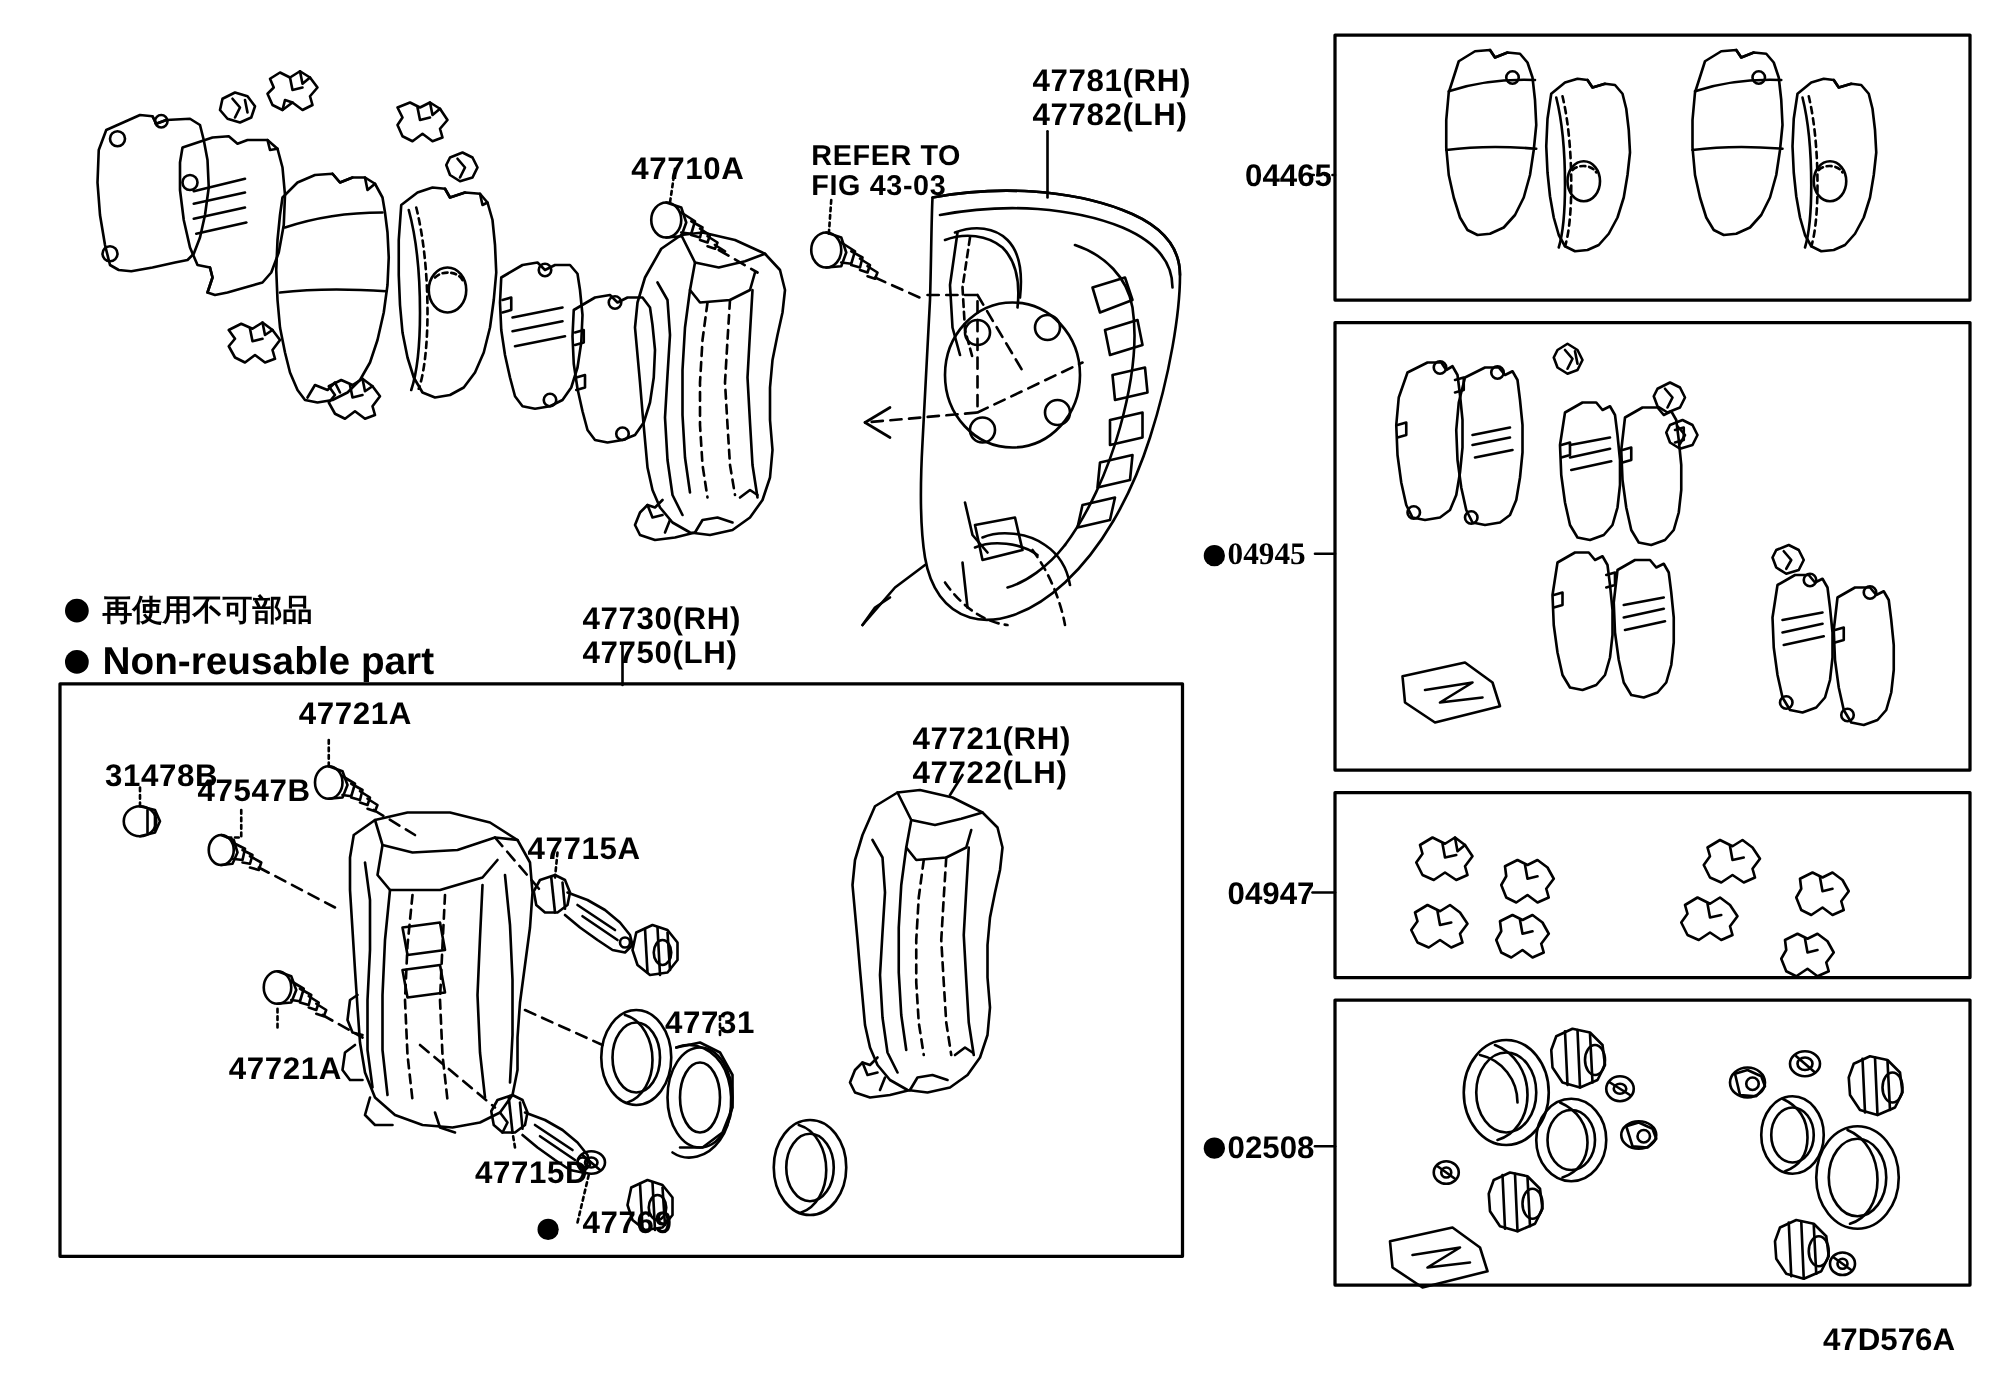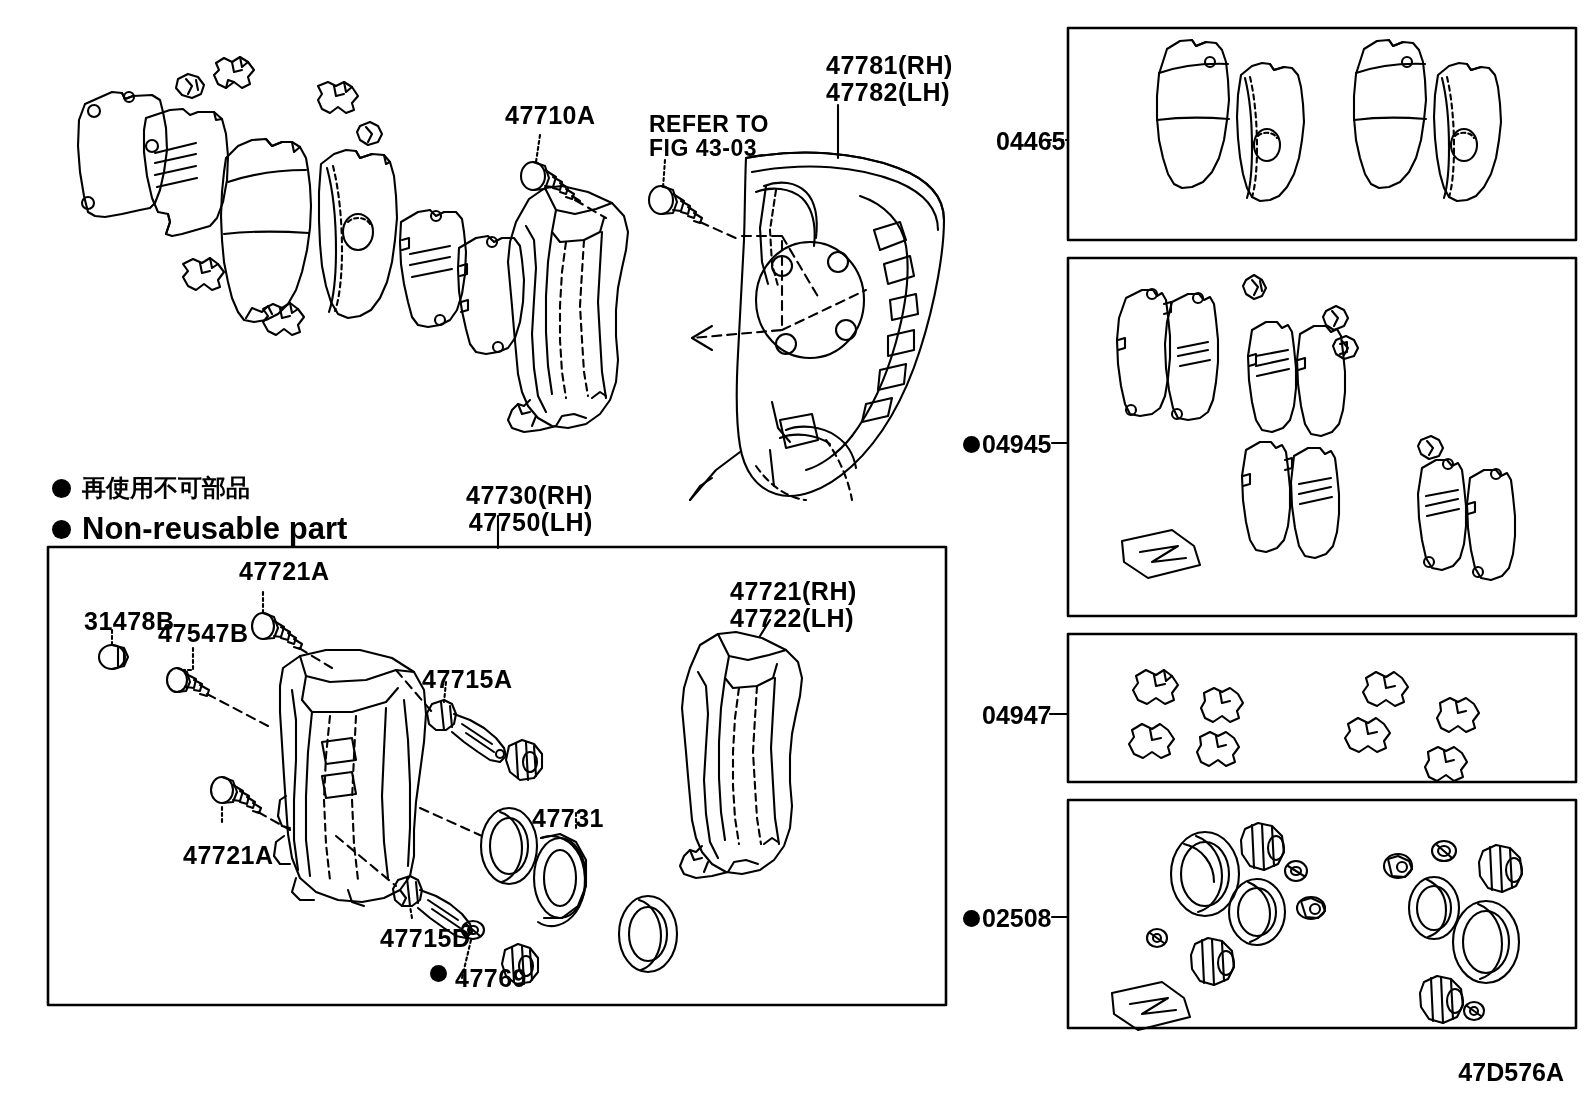--- a/index.html
+++ b/index.html
@@ -638,69 +638,69 @@
         <path d="M1437,845 L1452,858"></path>
       </g>
 
       <path d="M1112,993 L1162,982 L1184,998 L1190,1017 L1138,1030 L1114,1014 Z"></path>
       <path d="M1130,1004 L1168,998 L1142,1014 L1176,1010"></path>
     </g>
 
   </g>
 </svg>
 
-<div class="lbl" style="left:505px;top:102px;">47710A</div>
+<div class="lbl" style="left:505px;top:122px;">47710A</div>
 
 <div class="lbl sm" style="left:617px;top:112px;text-align:left;">REFER TO
 FIG 43-03</div>
 
 <div class="lbl" style="left:800px;top:52px;margin-left:26px;">47781(RH)
 47782(LH)</div>
 
-<div class="lbl" style="left:466px;top:482px;text-align:right;">47730(RH)
+<div class="lbl" style="left:466px;top:482px;">47730(RH)
 47750(LH)</div>
 
 <div class="lbl" style="left:239px;top:558px;">47721A</div>
 
 <div class="lbl" style="left:183px;top:842px;">47721A</div>
 
 <div class="lbl" style="left:730px;top:578px;">47721(RH)
 47722(LH)</div>
 
 <div class="lbl" style="left:84px;top:608px;">31478B</div>
 
 <div class="lbl" style="left:158px;top:620px;">47547B</div>
 
 <div class="lbl" style="left:422px;top:666px;">47715A</div>
 
 <div class="lbl" style="left:380px;top:925px;">47715D</div>
 
 <div class="lbl" style="left:532px;top:805px;">47731</div>
 
-<div class="lbl" style="left:430px;top:965px;display:flex;align-items:flex-start;gap:8px;">
+<div class="lbl" style="left:430px;top:965px;display:flex;align-items:flex-end;gap:19px;">
   <span class="dot" style="width:17px;height:17px;"></span>
   <span>47769</span>
 </div>
 
 <div class="legend">
   <div class="row">
     <span class="dot"></span>
     <span class="jp">再使用不可部品</span>
   </div>
   <div class="row">
     <span class="dot"></span>
     <span class="en">Non-reusable part</span>
   </div>
 </div>
 
 <div class="panel-lbl" style="left:996px;top:127px;">
   <span>04465</span>
 </div>
 
-<div class="panel-lbl" style="left:963px;top:430px;">
+<div class="panel-lbl" style="left:963px;top:430px;font-family:Liberation Serif, serif;">
   <span class="dot"></span>
   <span>04945</span>
 </div>
 
 <div class="panel-lbl" style="left:982px;top:701px;">
   <span>04947</span>
 </div>
 
 <div class="panel-lbl" style="left:963px;top:904px;">
   <span class="dot"></span>

